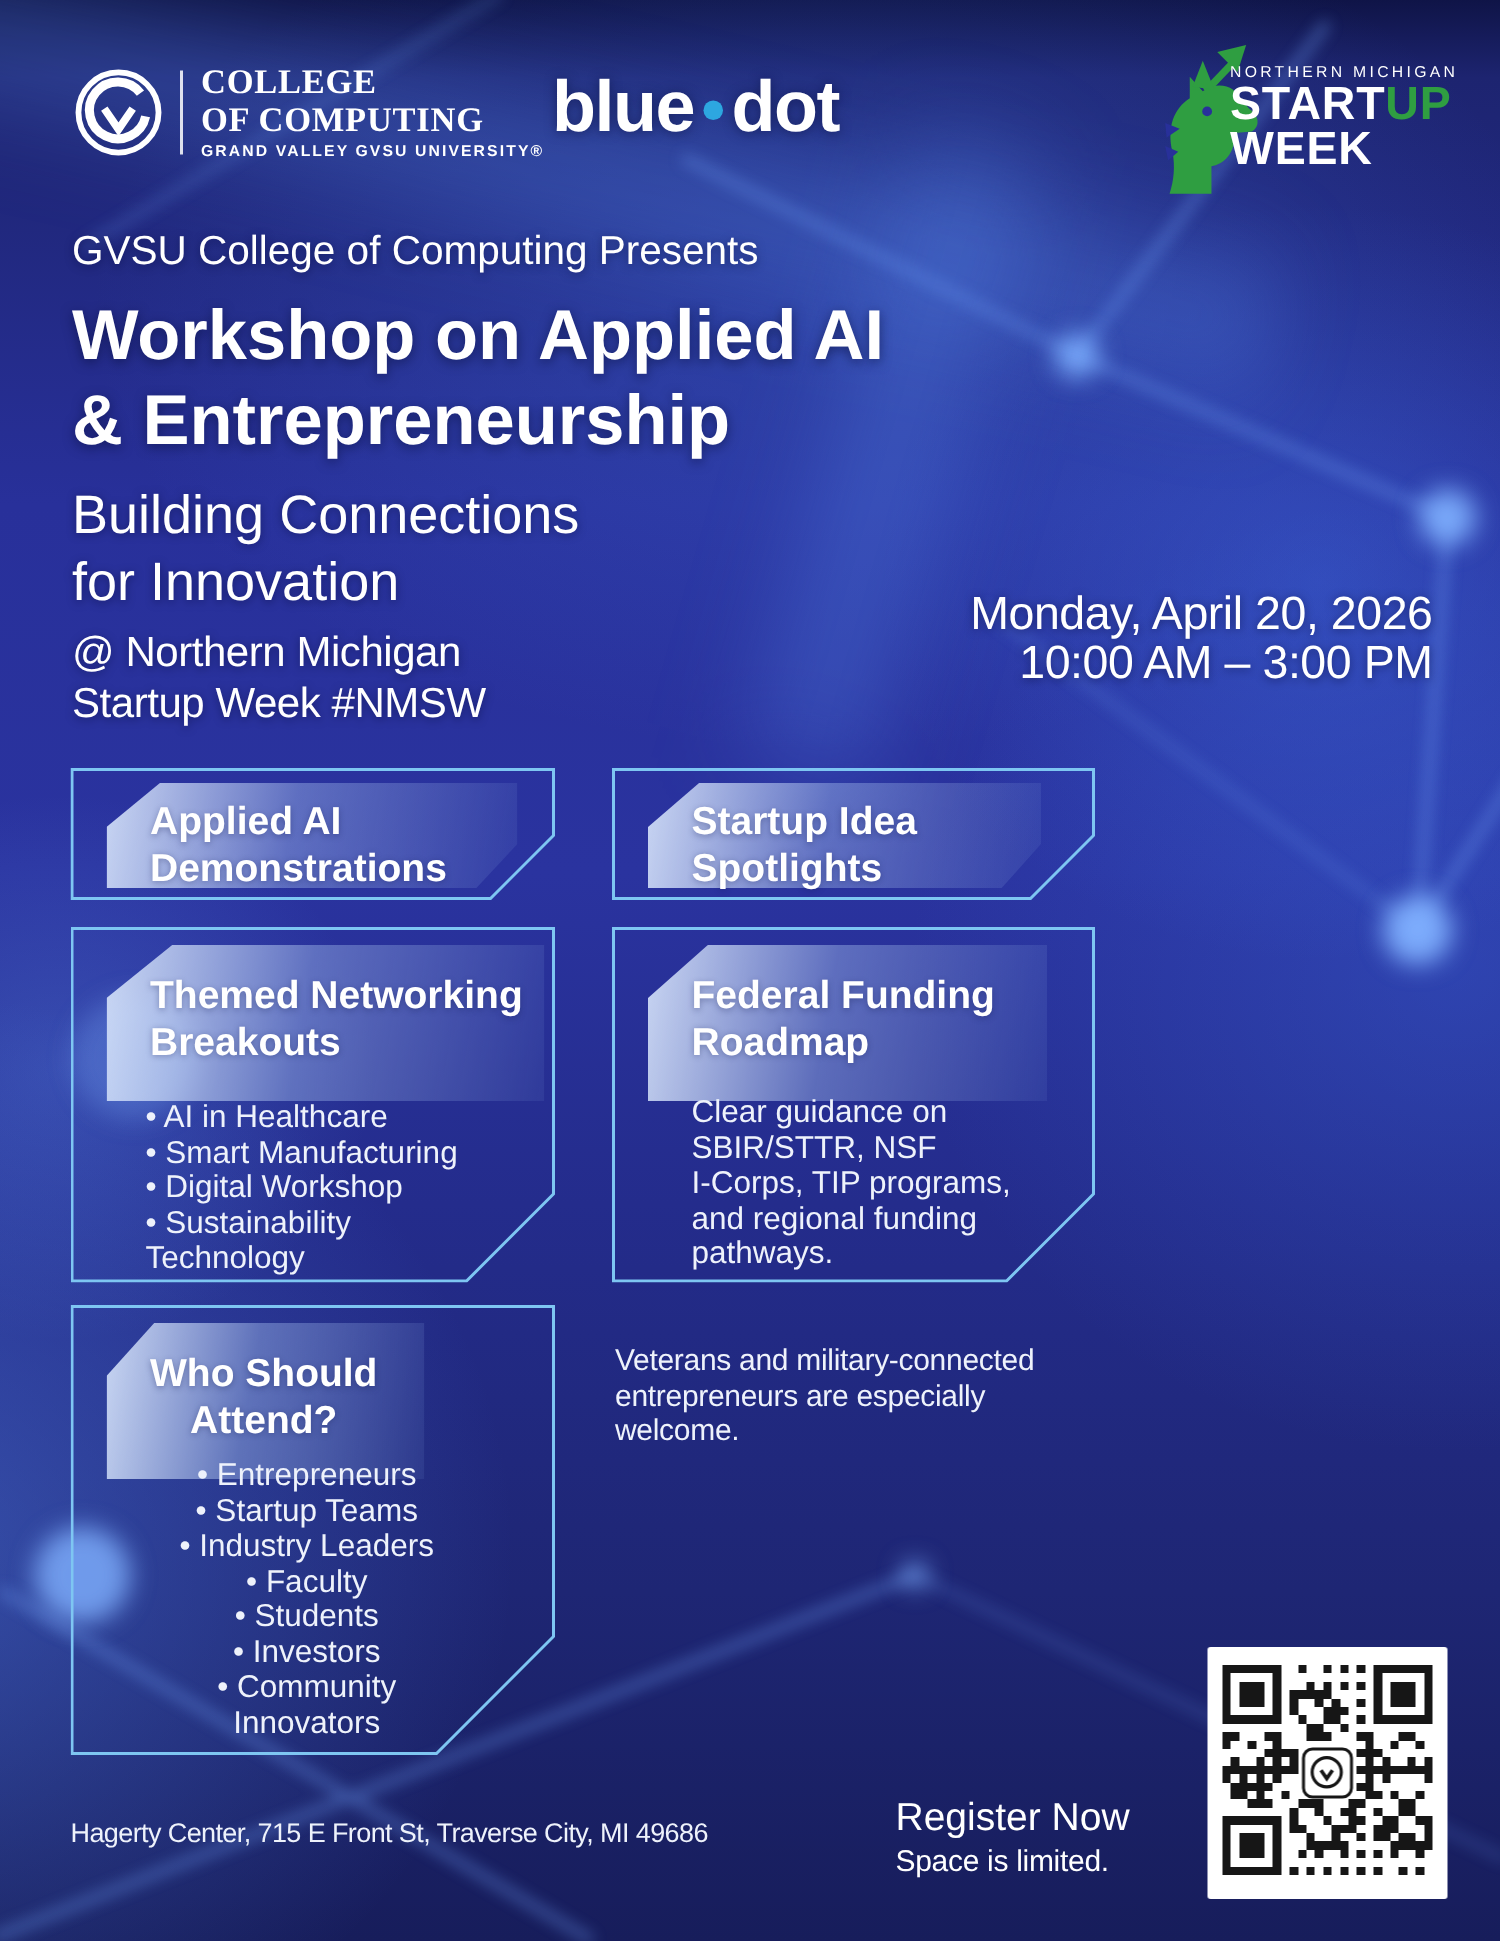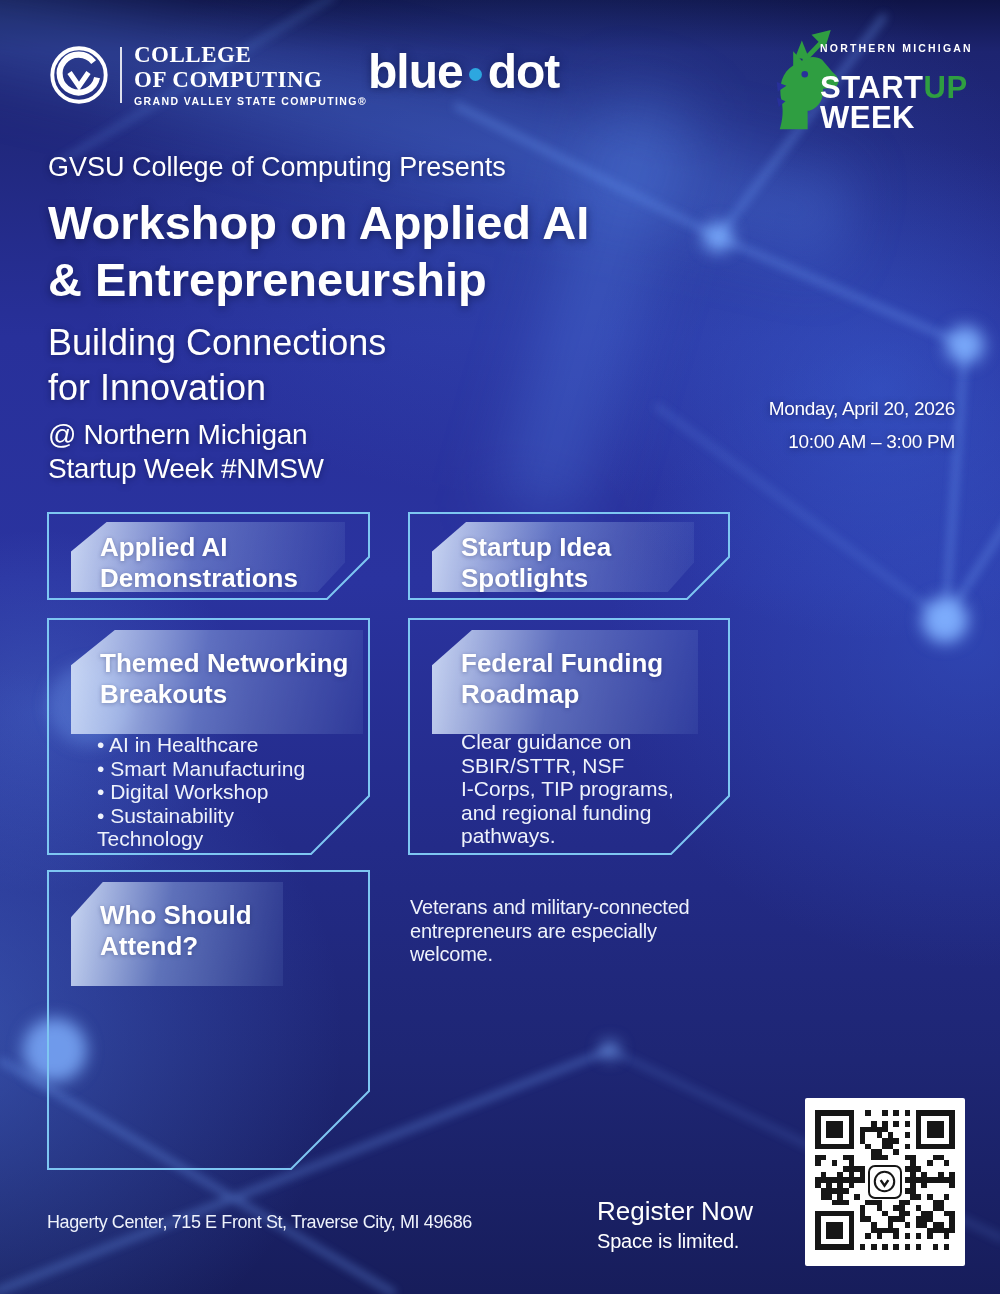--- a/index.html
+++ b/index.html
@@ -29,55 +29,55 @@
   .gv-l1,.gv-l2{font-family:"Liberation Serif","DejaVu Serif",serif;font-weight:700;
       font-size:23px;line-height:25px;letter-spacing:.5px;}
   .gv-l3{font-size:10.5px;font-weight:700;letter-spacing:1.4px;margin-top:3px;}
   .bluedot{position:absolute;left:368px;top:44px;font-size:48px;font-weight:800;
       letter-spacing:-1px;text-shadow:0 1px 8px rgba(5,10,50,.5);}
   .bd-dot{display:inline-block;width:13px;height:13px;border-radius:50%;
       background:var(--dot_blue);margin:0 6px;vertical-align:7px;}
   .nmsw{position:absolute;left:748px;top:26px;width:230px;height:112px;}
   .unicorn{position:absolute;left:0;top:2px;width:100px;height:106px;}
   .nm-text{position:absolute;left:72px;top:16px;}
-  .nm-region{font-size:10.5px;font-weight:700;letter-spacing:2.2px;margin-bottom:19px;white-space:nowrap;}
+  .nm-region{font-size:10.5px;font-weight:400;letter-spacing:2.2px;margin-bottom:0;white-space:nowrap;}
   .nm-start,.nm-week{font-size:31px;font-weight:800;line-height:30px;letter-spacing:.5px;}
   .green{color:var(--green);}
 
   
   .presents{position:absolute;left:48px;top:152px;font-size:27px;font-weight:400;
       text-shadow:0 1px 6px rgba(8,12,55,.5);}
   .title{position:absolute;left:48px;top:194px;font-size:47px;font-weight:800;
       line-height:57px;white-space:pre-line;text-shadow:0 2px 8px rgba(8,12,55,.55);}
   .subtitle{position:absolute;left:48px;top:320px;font-size:36px;font-weight:400;
       line-height:45px;white-space:pre-line;text-shadow:0 1px 6px rgba(8,12,55,.5);}
   .at-block{position:absolute;left:48px;top:418px;font-size:28px;font-weight:400;
       line-height:34px;letter-spacing:-.3px;white-space:pre-line;text-shadow:0 1px 6px rgba(8,12,55,.5);}
-  .when{position:absolute;right:45px;top:392px;text-align:right;font-size:19px;
+  .when{position:absolute;right:45px;top:392px;text-align:right;font-size:31px;
       line-height:33px;letter-spacing:-.3px;text-shadow:0 1px 6px rgba(8,12,55,.5);}
 
   
   .box{position:absolute;}
   .box svg.frame{position:absolute;left:0;top:0;}
   .hl{position:absolute;background:linear-gradient(100deg,rgba(215,228,250,.92) 0%,
       rgba(160,185,235,.45) 45%,rgba(120,150,215,.12) 100%);}
   .hl-a{clip-path:polygon(0 42%,13% 0,100% 0,100% 58%,90% 100%,0 100%);}
   .hl-b{clip-path:polygon(0 34%,15% 0,100% 0,100% 100%,0 100%);}
   .box-title{position:absolute;left:53px;font-size:26px;font-weight:700;line-height:31px;
       white-space:pre-line;text-shadow:0 1px 4px rgba(20,30,80,.35);}
   .box ul{position:absolute;left:50px;margin:0;padding:0;list-style:none;
       font-size:21px;line-height:23.5px;color:#eef2fb;}
   .box li::before{content:"• ";}
   .box-body{position:absolute;left:53px;font-size:21px;line-height:23.5px;color:#eef2fb;
       white-space:pre-line;}
   #b0{left:47px;top:512px;width:323px;height:88px;}
   #b1{left:408px;top:512px;width:322px;height:88px;}
   #b2{left:47px;top:618px;width:354px;height:237px;}
   #b3{left:408px;top:618px;width:350px;height:237px;}
-  #b4{left:47px;top:870px;width:323px;height:300px;}
+  #b4{left:47px;top:870px;width:323px;height:300px;text-align:center;}
   #b0 .hl{left:24px;top:10px;width:274px;height:70px;}
   #b1 .hl{left:24px;top:10px;width:262px;height:70px;}
   #b2 .hl{left:24px;top:12px;width:292px;height:104px;}
   #b3 .hl{left:24px;top:12px;width:266px;height:104px;}
   #b4 .hl{left:24px;top:12px;width:212px;height:104px;}
   #b0 .box-title,#b1 .box-title{top:20px;}
   #b2 .box-title,#b3 .box-title,#b4 .box-title{top:30px;}
   #b2 ul{top:115px;width:240px;}
   #b4 ul{top:102px;width:215px;}
   #b3 .box-body{top:112px;width:250px;}
@@ -139,21 +139,21 @@
   <div class="gvsu">
     <svg class="gmark" viewBox="0 0 72 72">
       <circle cx="36" cy="36" r="31" fill="none" stroke="#fff" stroke-width="4.5"></circle>
       <path d="M53,21 A22,22 0 1 0 57,39" fill="none" stroke="#fff" stroke-width="7"></path>
       <path d="M25,33 L36,49 L47,33" fill="none" stroke="#fff" stroke-width="6"></path>
     </svg>
     <div class="gv-div"></div>
     <div class="gv-text">
       <div class="gv-l1">COLLEGE</div>
       <div class="gv-l2">OF COMPUTING</div>
-      <div class="gv-l3">GRAND VALLEY STATE COMPUTING®</div>
+      <div class="gv-l3">GRAND VALLEY GVSU UNIVERSITY®</div>
     </div>
   </div>
 
   <div class="bluedot"><span>blue</span><span class="bd-dot"></span><span>dot</span></div>
 
   <div class="nmsw">
     <svg class="unicorn" viewBox="0 0 100 110">
       <path d="M56,34 L78,11" stroke="var(--green)" stroke-width="5" fill="none"></path>
       <path d="M84,2 L64,7 L78,21 Z" fill="var(--green)"></path>
       <path d="M86,46 C93,51 94,58 88,62 L76,63 C77,77 68,85 60,86 L60,105 L31,105 C34,96 35,86 33,76 C29,59 34,46 45,39 L45,24 L54,34 C61,29 69,29 75,33 Z" fill="var(--green)"></path>
@@ -228,20 +228,29 @@
 pathways.</div>
   </div>
 
   <div class="box" id="b4">
     <div class="hl hl-b"></div>
     <svg class="frame" width="323" height="300">
         <path d="M1,1 H322 V221 L244,299 H1 Z" fill="none" stroke="var(--accent)" stroke-width="2"></path>
       </svg>
     <div class="box-title">Who Should
 Attend?</div>
+    <ul>
+      <li>Entrepreneurs</li>
+      <li>Startup Teams</li>
+      <li>Industry Leaders</li>
+      <li>Faculty</li>
+      <li>Students</li>
+      <li>Investors</li>
+      <li>Community Innovators</li>
+    </ul>
   </div>
 
   <div class="note">Veterans and military-connected
 entrepreneurs are especially
 welcome.</div>
 
   <div class="address">Hagerty Center, 715 E Front St, Traverse City, MI 49686</div>
   <div class="register">Register Now</div>
   <div class="space">Space is limited.</div>
 

